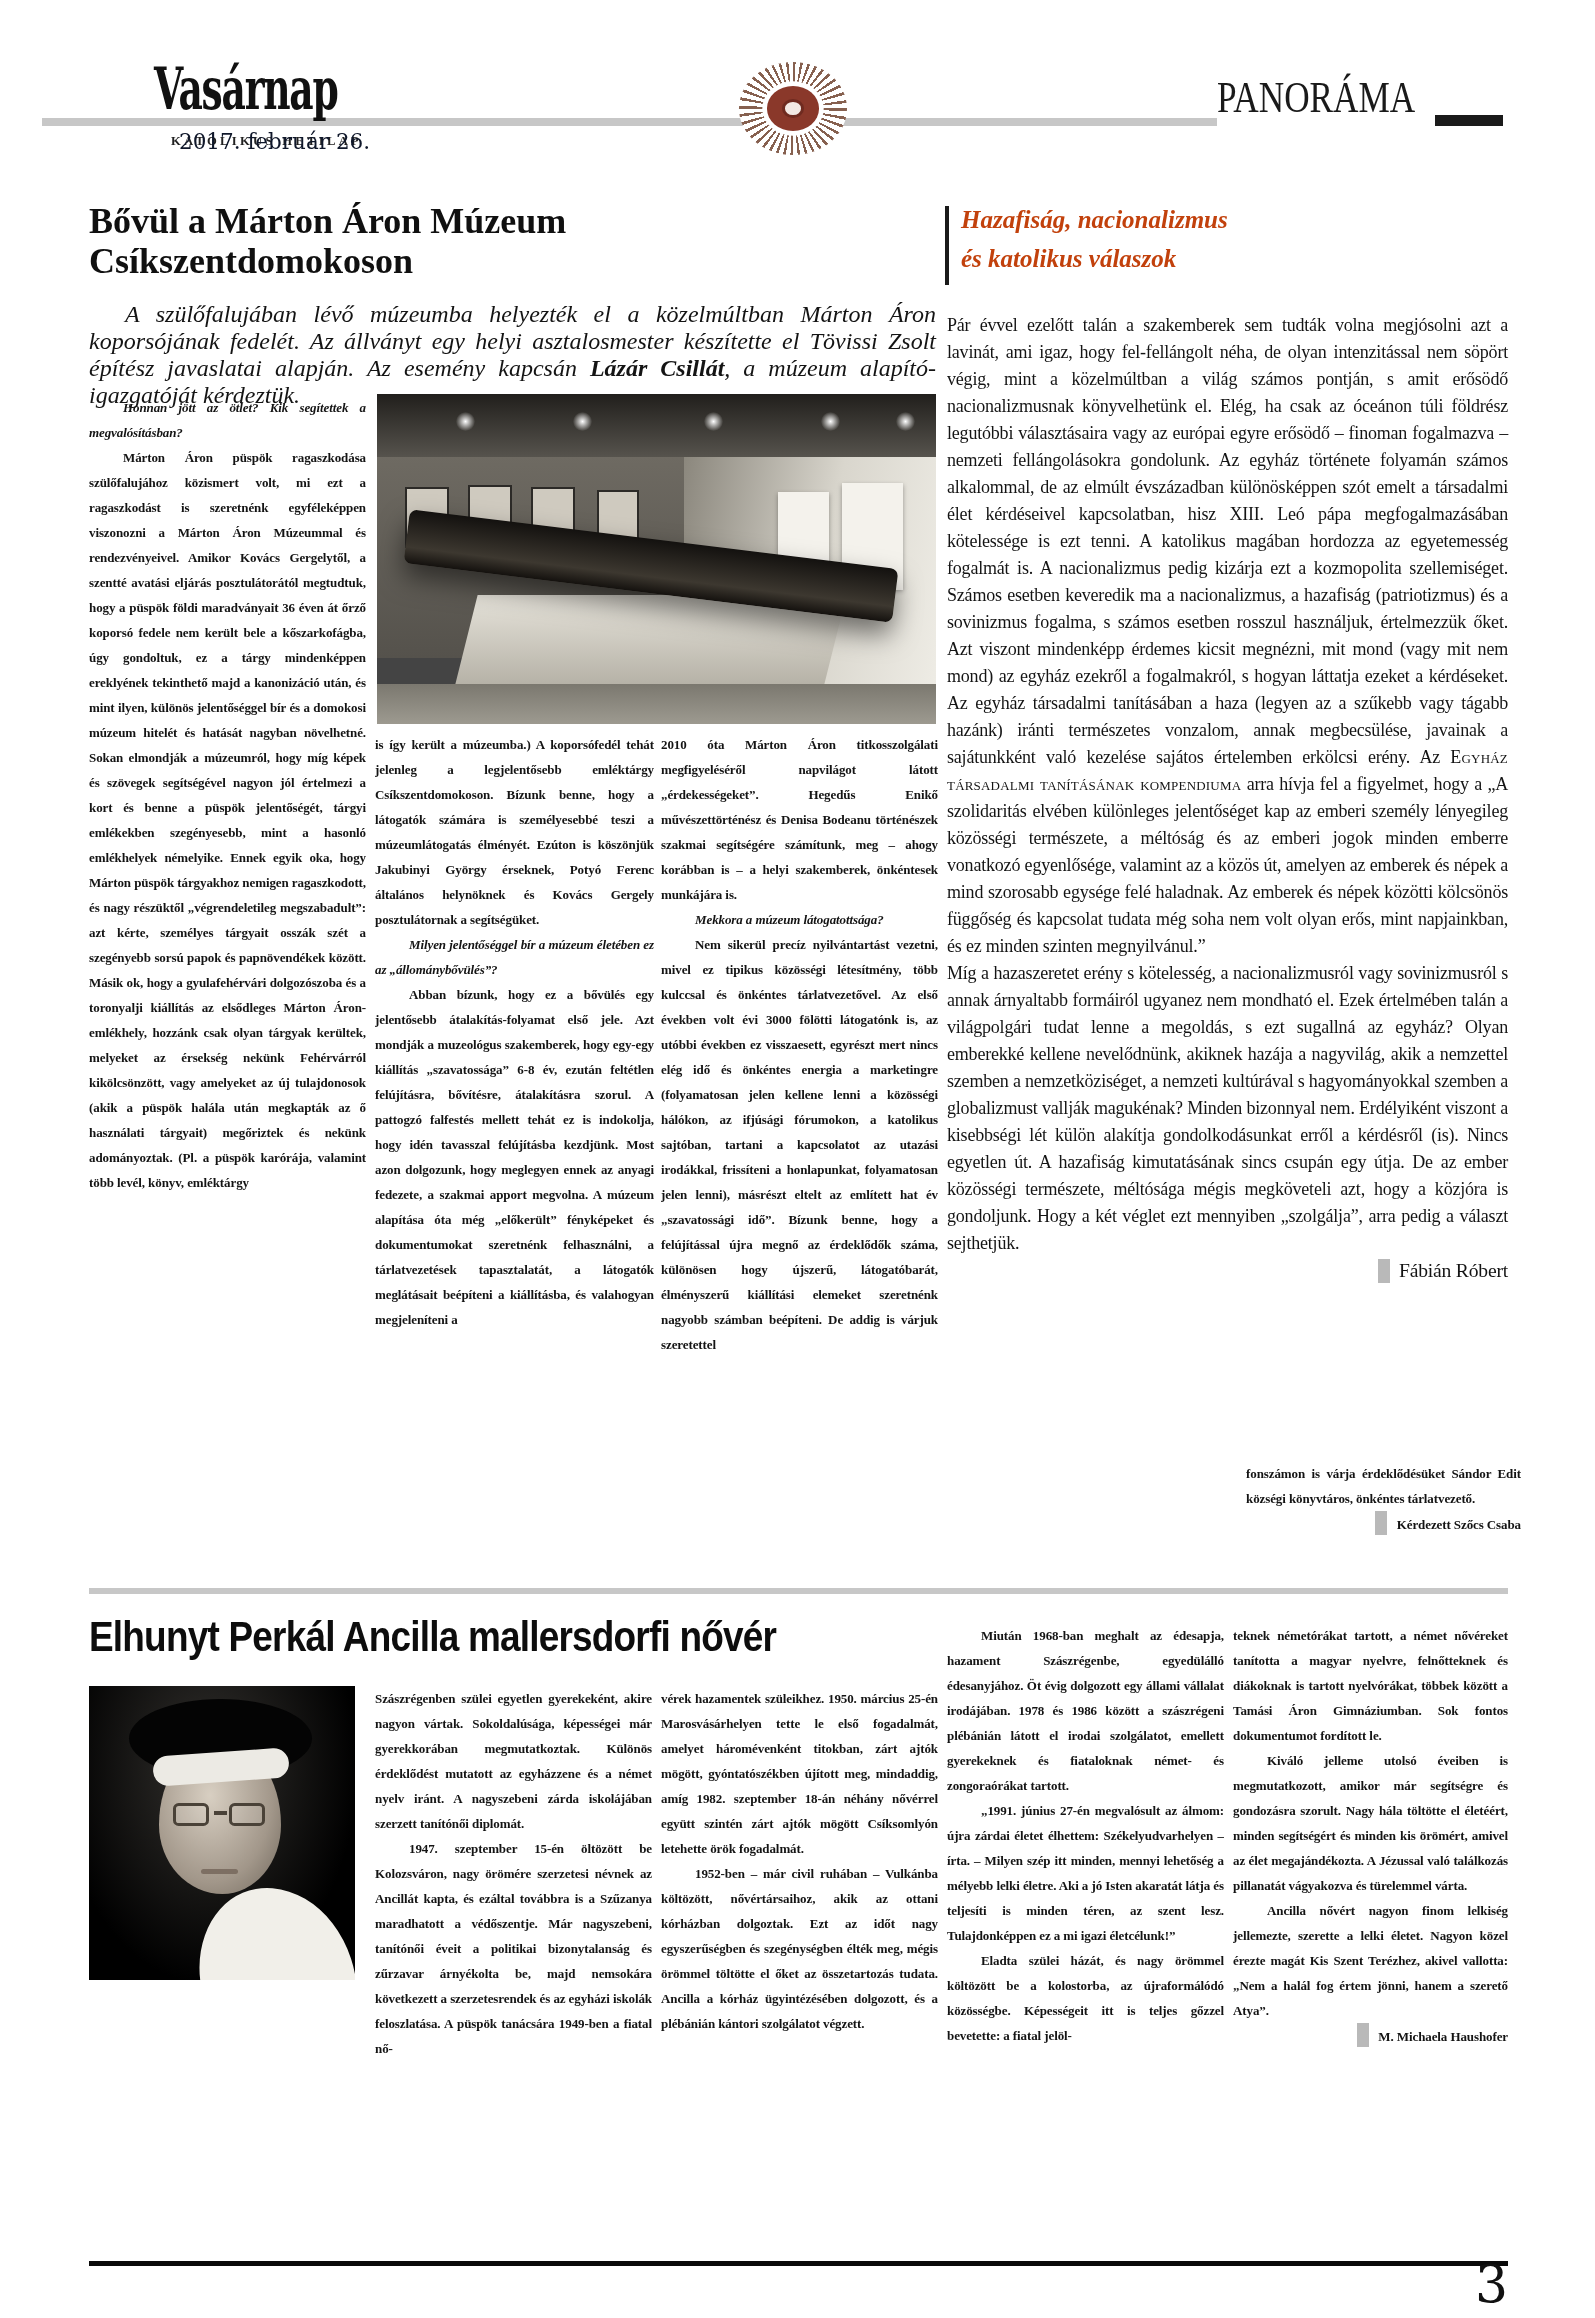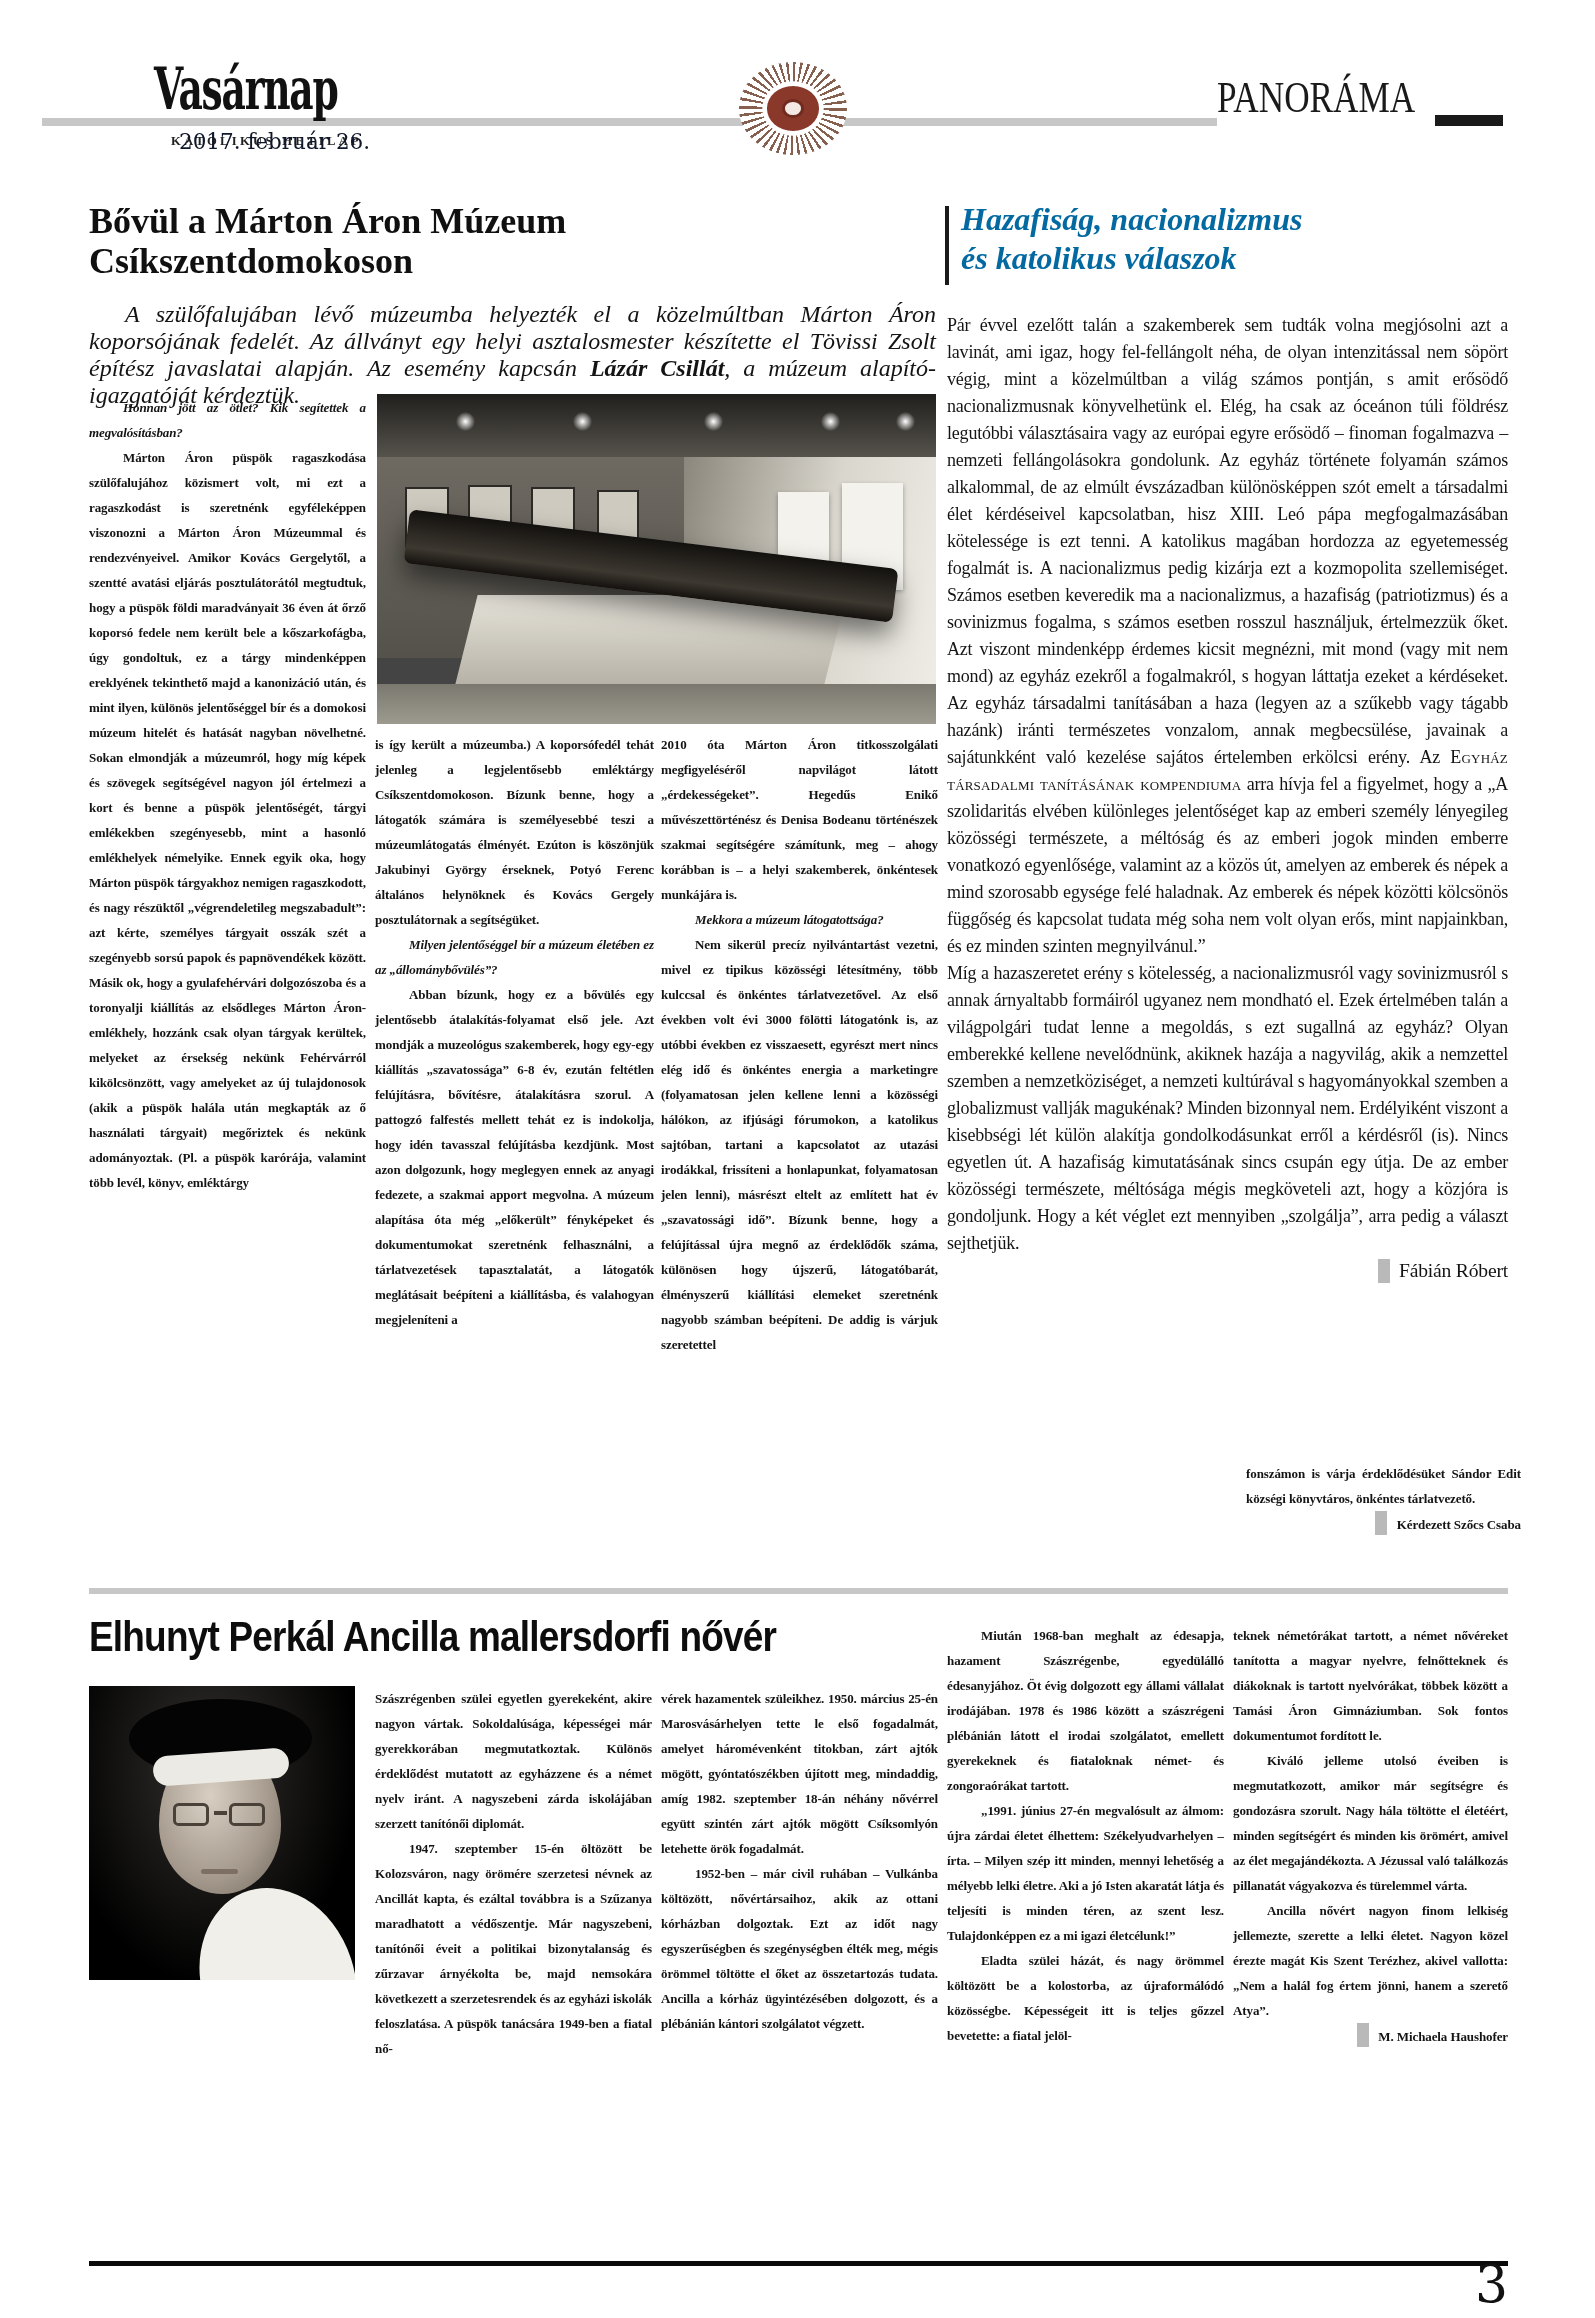--- a/index.html
+++ b/index.html
@@ -58,22 +58,22 @@
   .pm-floor { position:absolute; left:0; right:0; bottom:0; height:40px; background:linear-gradient(#7b786f,#9d9a90); }
 
   .col1 { left:89px;  top:395px;  width:277px; height:1191px; }
   .col2 { left:375px;  top:732px; width:279px; height:855px; }
   .col3 { left:661px; top:732px; width:277px; height:855px; }
   .cont-a { left:947px; top:1461px; width:277px; height:127px; }
   .cont-b { left:1233px; top:1461px; width:275px; height:127px;margin-left:13px; }
 
   
   .vbar { position:absolute; left:945px; top:206px; width:3.7px; height:79px; background:#1a1a1a; }
-  .h2 { position:absolute; left:961px; top:200px; width:561px; font-size:32px; line-height:39px;
-        font-style:italic; font-weight:bold; color:#0369a1; }
+  .h2 { position:absolute; left:961px; top:200px; width:561px; font-size:25px; line-height:39px;
+        font-style:italic; font-weight:bold; color:#c2410c; }
   .a2body { position:absolute; left:947px; top:312px; width:561px; text-align:justify;
             font-size:18px; line-height:27px; letter-spacing:-0.2px; }
   .a2body p + p { margin-top:0; }
   .smallcaps { font-variant:small-caps; letter-spacing:0.2px; }
   .a2sig { font-size:19.6px; }
 
   
   .divider { position:absolute; left:89px; top:1588px; width:1419px; height:6px; background:#c7c7c7; }
 
   

